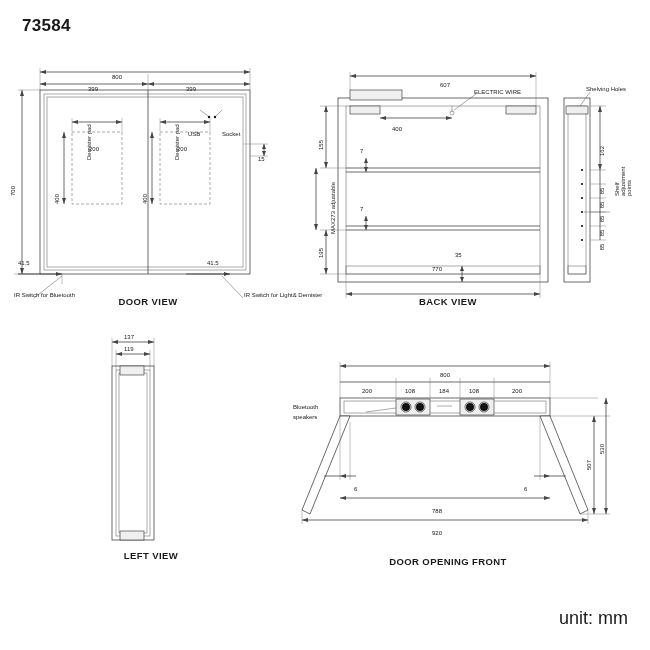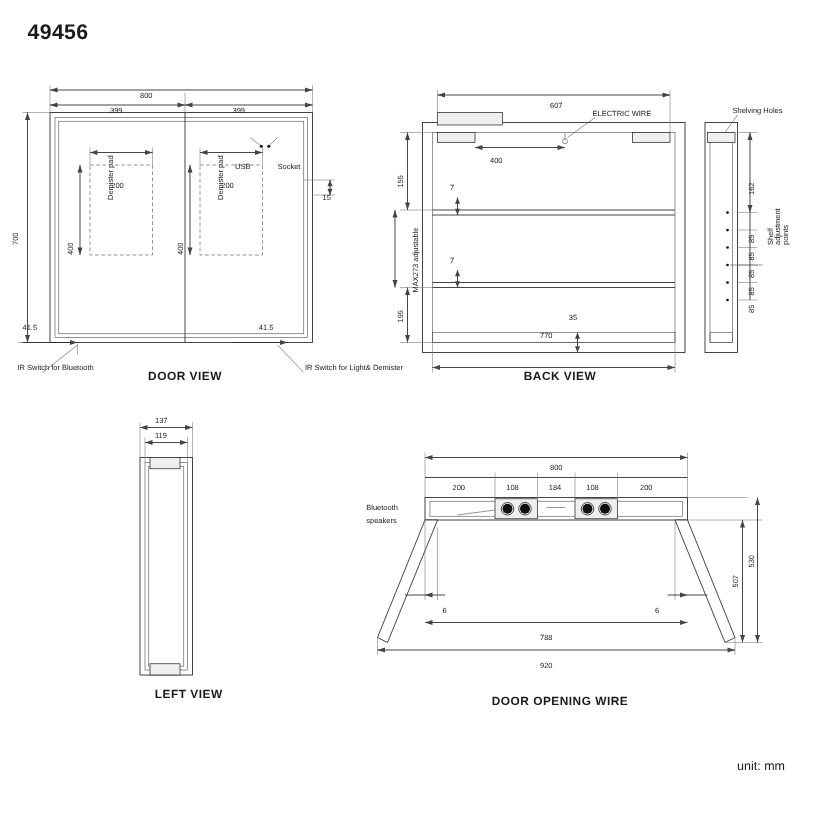--- a/index.html
+++ b/index.html
@@ -3,38 +3,38 @@
 <meta charset="utf-8">
 <style>
   html,body{margin:0;padding:0;}
   body{
     width:650px;height:650px;background:#ffffff;
     font-family:"Liberation Sans", sans-serif;
     color:#1a1a1a;position:relative;overflow:hidden;
   }
   .abs{position:absolute;}
   #title{left:22px;top:16px;font-size:17px;font-weight:700;letter-spacing:.3px;}
-  #unit{right:22px;top:608px;font-size:10px;}
+  #unit{right:22px;top:608px;font-size:18px;}
   .view-label{font-size:9.5px;font-weight:700;letter-spacing:.4px;text-align:center;}
   .note{font-size:6px;}
   .dim{font-size:6px;}
   svg{display:block;}
   .ln{stroke:#2b2b2b;stroke-width:.7;fill:none;}
   .lnthin{stroke:#555;stroke-width:.5;fill:none;}
   .dash{stroke:#555;stroke-width:.5;fill:none;stroke-dasharray:3 2;}
   .ext{stroke:#777;stroke-width:.45;fill:none;}
   .fillw{fill:#ffffff;stroke:#2b2b2b;stroke-width:.7;}
   .fillg{fill:#efefef;stroke:#2b2b2b;stroke-width:.6;}
   .dot{fill:#111;}
   .arrowl{fill:#444;}
 </style>
 </head>
 <body>
 
-<div class="abs" id="title">49456</div>
+<div class="abs" id="title">73584</div>
 <div class="abs" id="unit">unit: mm</div>
 
 <div class="abs" style="left:0px;top:60px;width:300px;height:260px;">
 <svg width="300" height="260" viewBox="0 0 300 260">
 
   <rect class="fillw" x="40" y="30" width="210" height="184"></rect>
   <rect class="lnthin" x="44" y="34" width="202" height="176"></rect>
   <rect class="lnthin" x="47" y="37" width="196" height="170"></rect>
 
   <line class="ln" x1="148" y1="30" x2="148" y2="214"></line>
@@ -338,13 +338,13 @@
 <div class="abs dim" style="left:469px;top:388px;">108</div>
 <div class="abs dim" style="left:512px;top:388px;">200</div>
 <div class="abs note" style="left:293px;top:404px;">Bluetooth</div>
 <div class="abs note" style="left:293px;top:414px;">speakers</div>
 <div class="abs dim" style="left:354px;top:486px;">6</div>
 <div class="abs dim" style="left:524px;top:486px;">6</div>
 <div class="abs dim" style="left:432px;top:508px;">788</div>
 <div class="abs dim" style="left:432px;top:530px;">920</div>
 <div class="abs dim" style="left:584px;top:462px;transform:rotate(-90deg);">507</div>
 <div class="abs dim" style="left:597px;top:446px;transform:rotate(-90deg);">530</div>
-<div class="abs view-label" style="left:338px;top:556px;width:220px;">DOOR OPENING WIRE</div>
+<div class="abs view-label" style="left:338px;top:556px;width:220px;">DOOR OPENING FRONT</div>
 
 </body></html>

